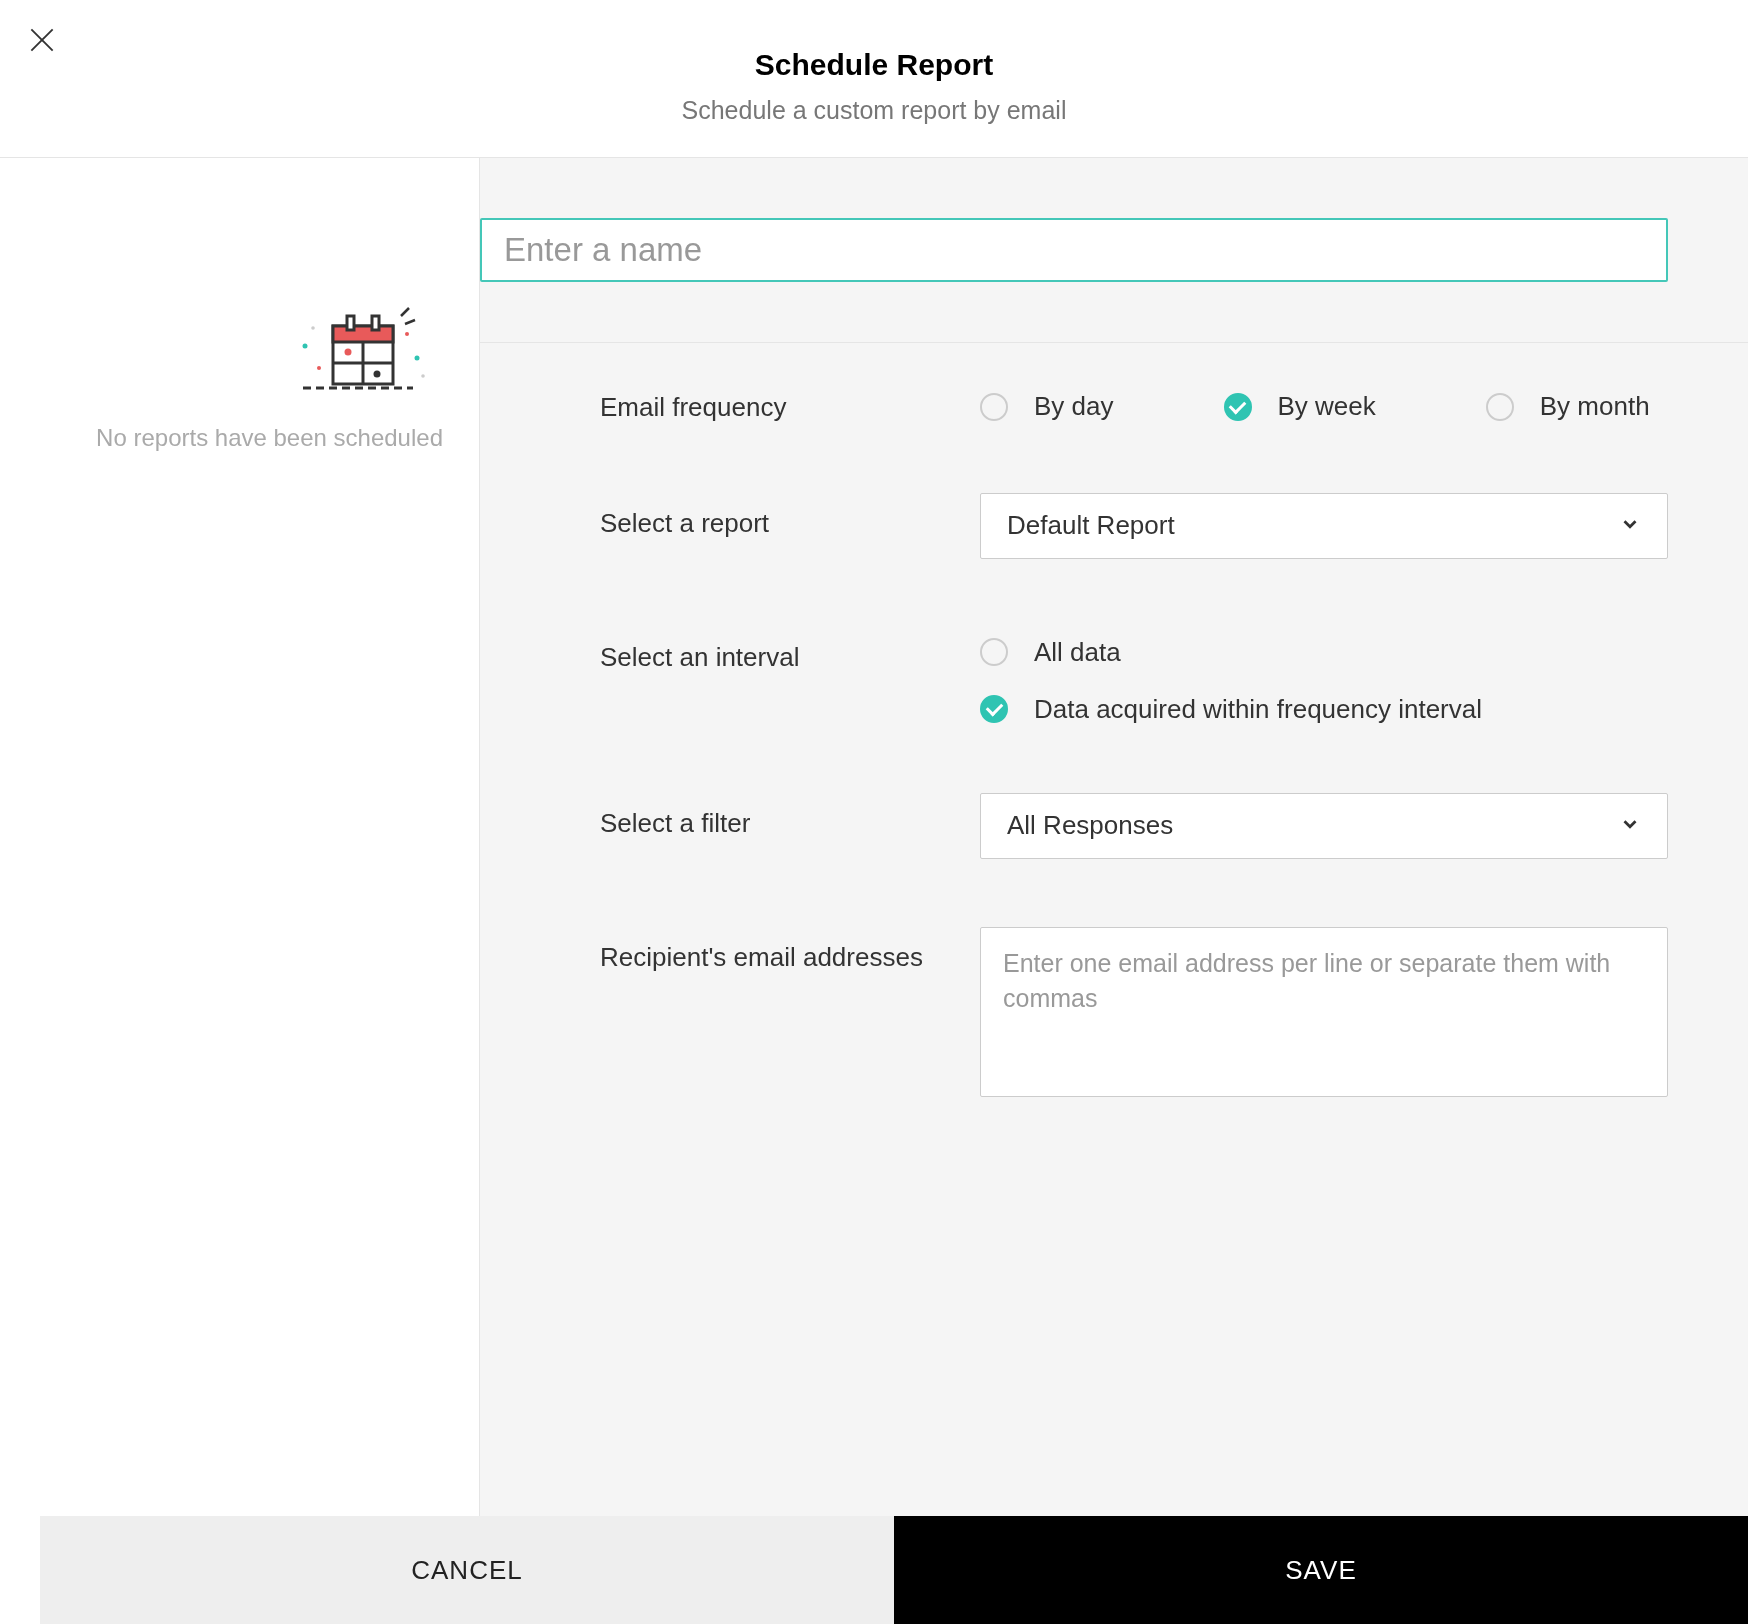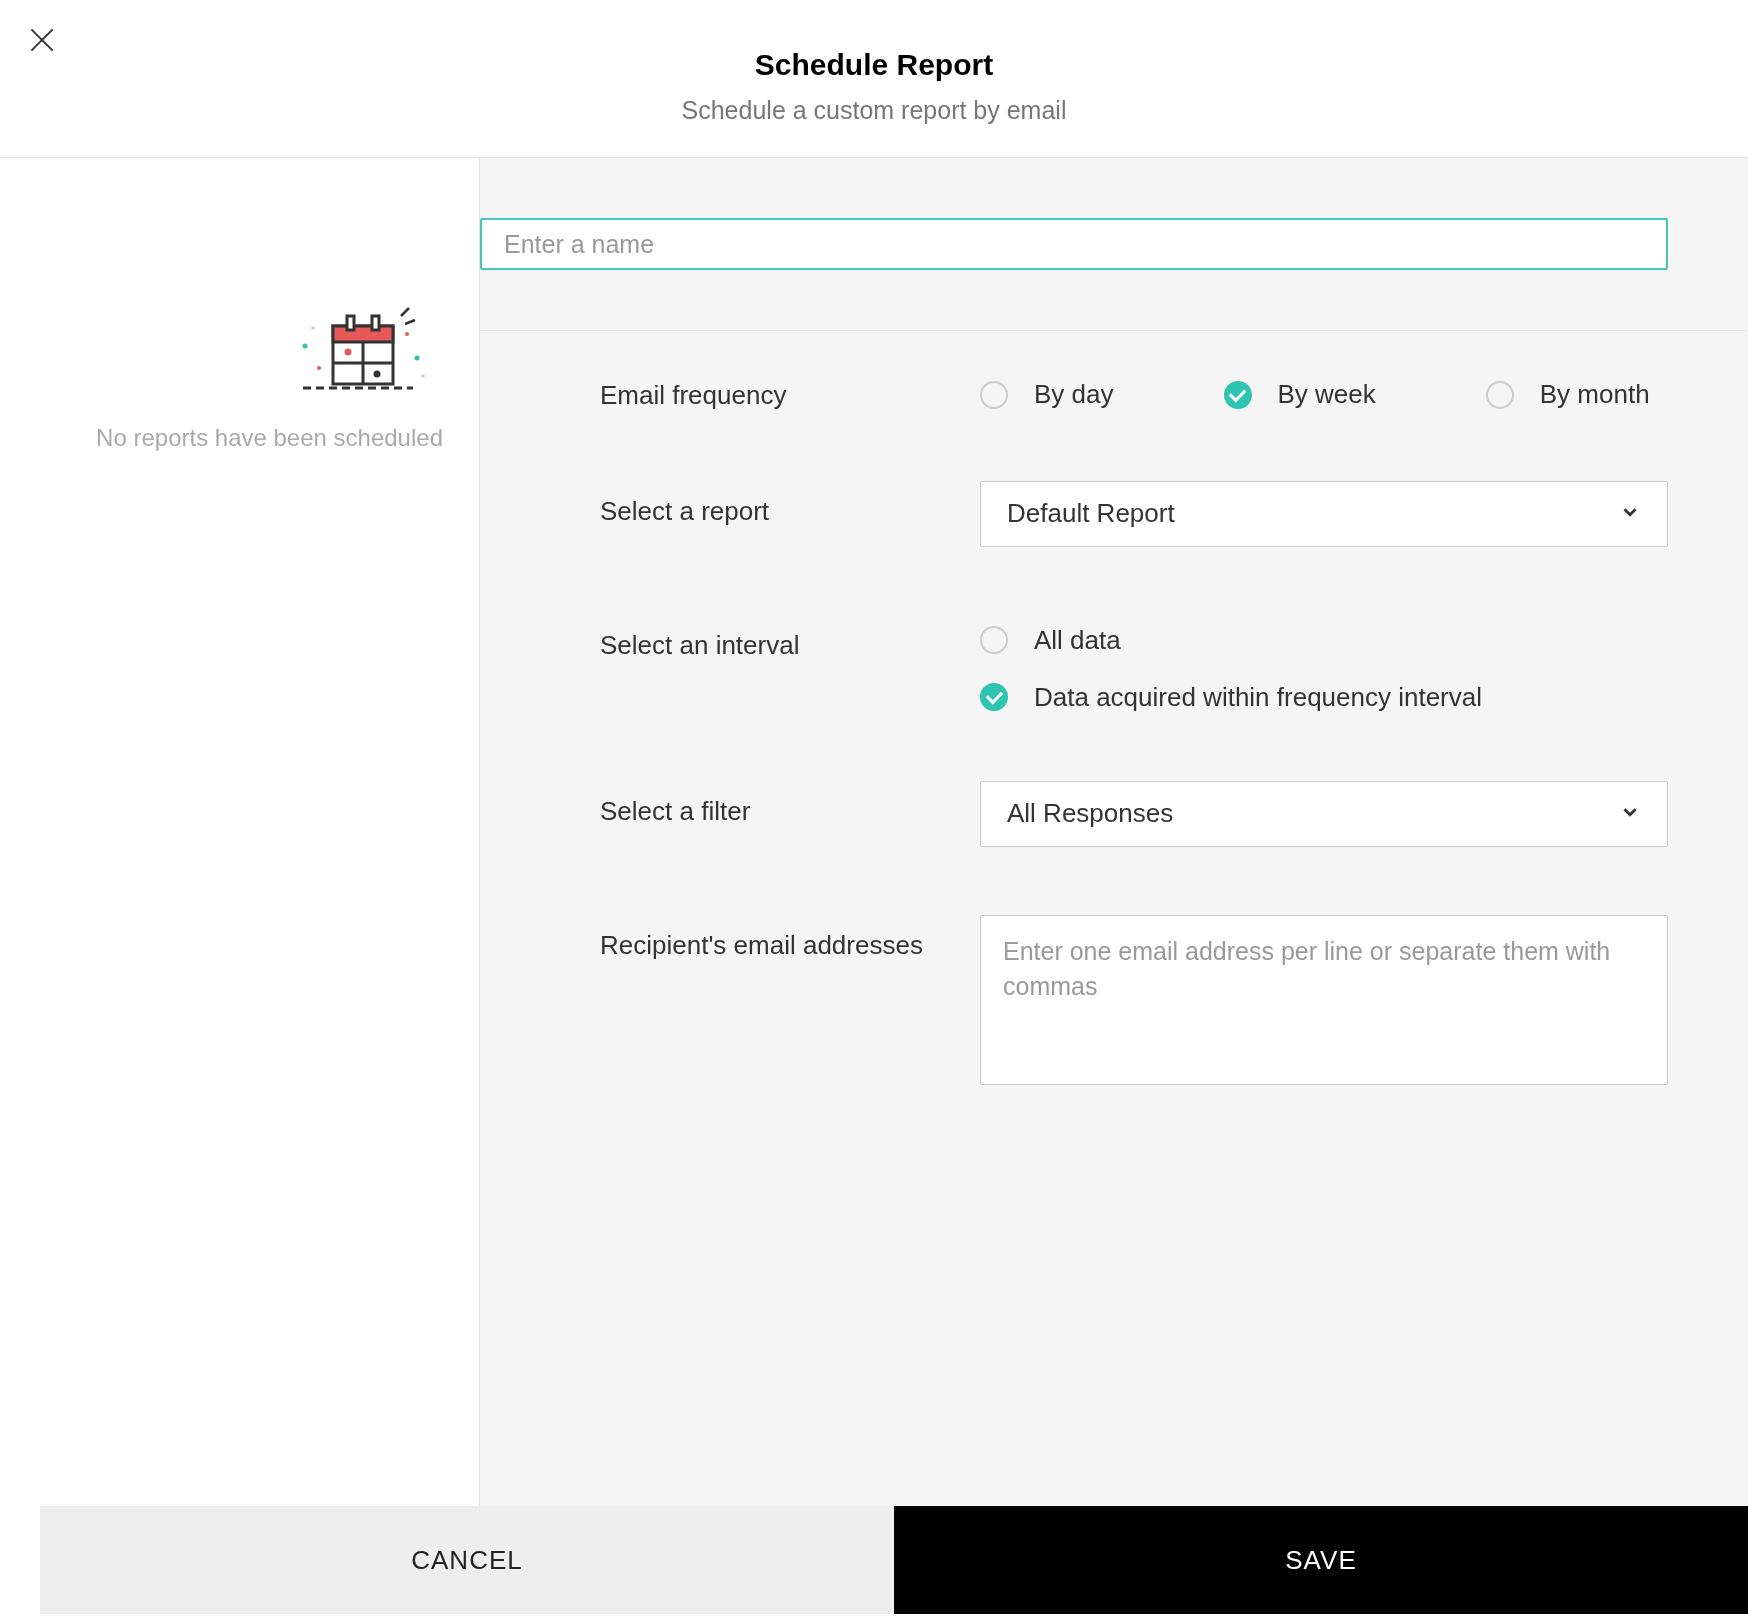--- a/index.html
+++ b/index.html
@@ -104,24 +104,24 @@
       color: #333;
       padding-top: 14px;
       line-height: 1.3;
     }
     .form-control-area {
       flex: 1;
       padding-right: 80px;
     }
     .text-input {
       width: 100%;
-      height: 52px;
+      height: 64px;
       border: 2px solid #44c7b8;
       background: #fff;
-      font-size: 25px;
+      font-size: 33px;
       padding: 0 22px;
       outline: none;
       border-radius: 2px;
       color: #333;
     }
     .text-input::placeholder {
       color: #999;
     }
     .radio-group {
       display: flex;
@@ -200,21 +200,21 @@
       resize: none;
       border-radius: 2px;
       color: #333;
       line-height: 1.4;
     }
     .textarea-input::placeholder {
       color: #999;
     }
     .footer {
       position: absolute;
-      bottom: 10px;
+      bottom: 0;
       left: 0;
       right: 0;
       height: 108px;
       display: flex;
       margin-left: 40px;
     }
     .footer-btn {
       flex: 1;
       display: flex;
       align-items: center;

